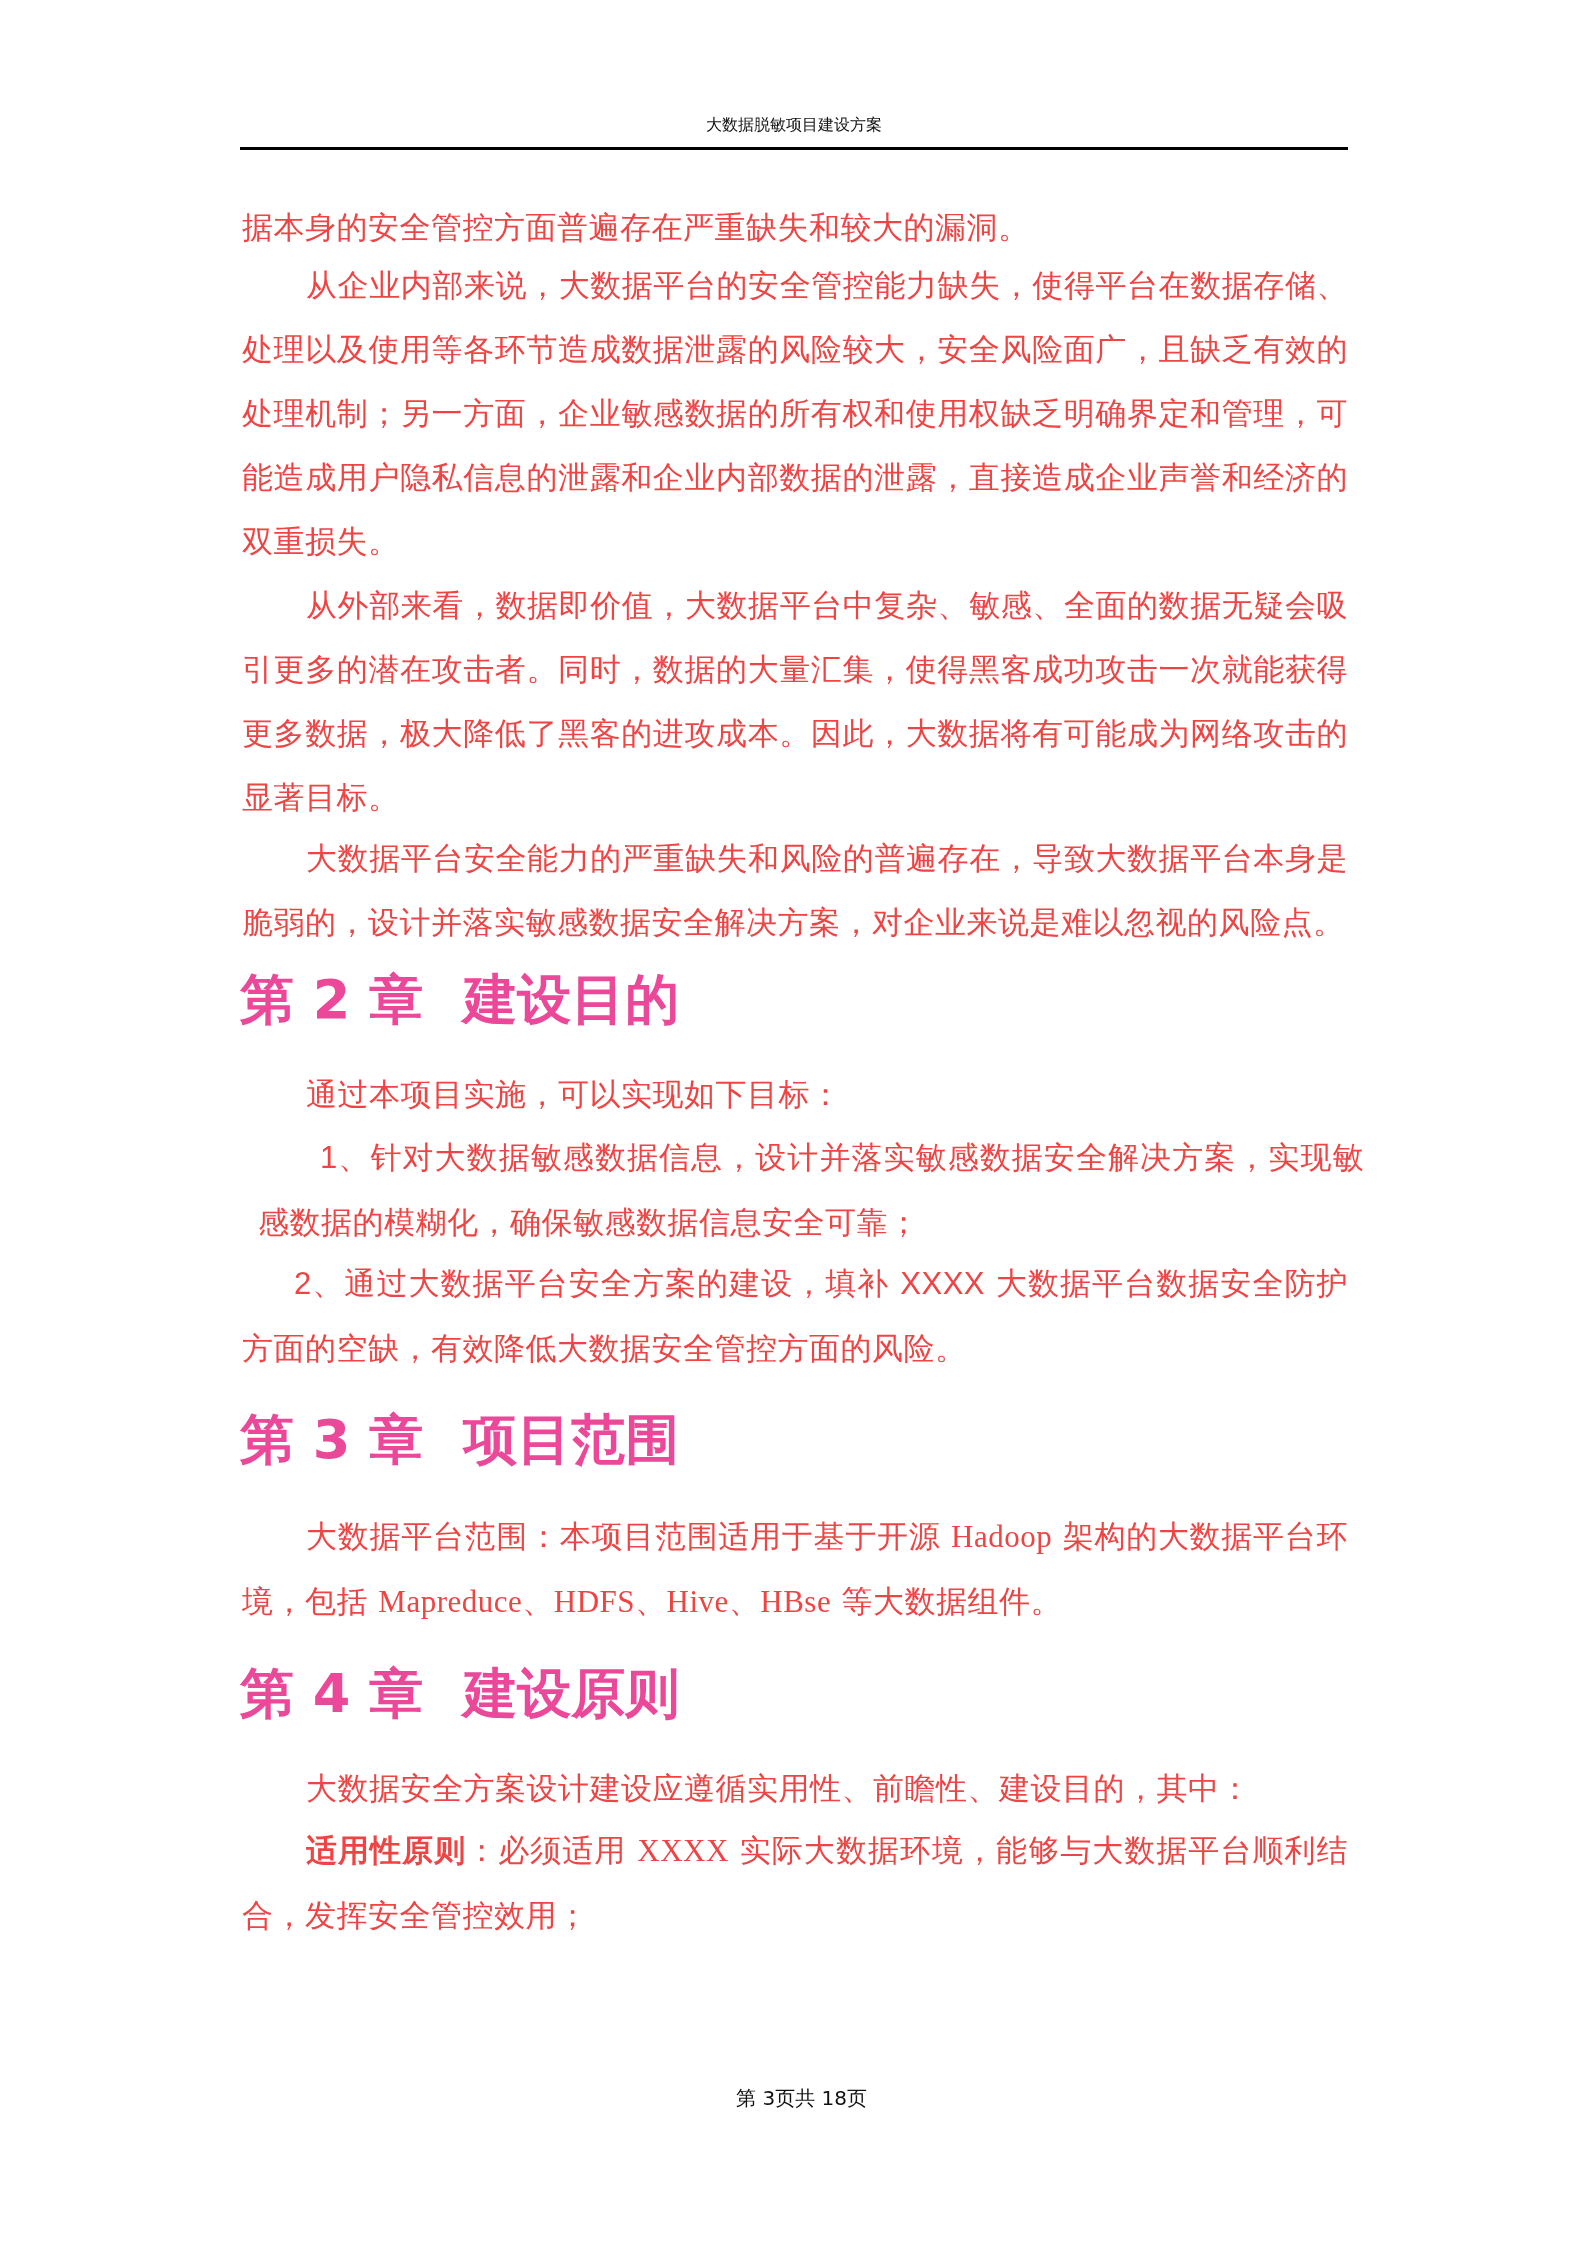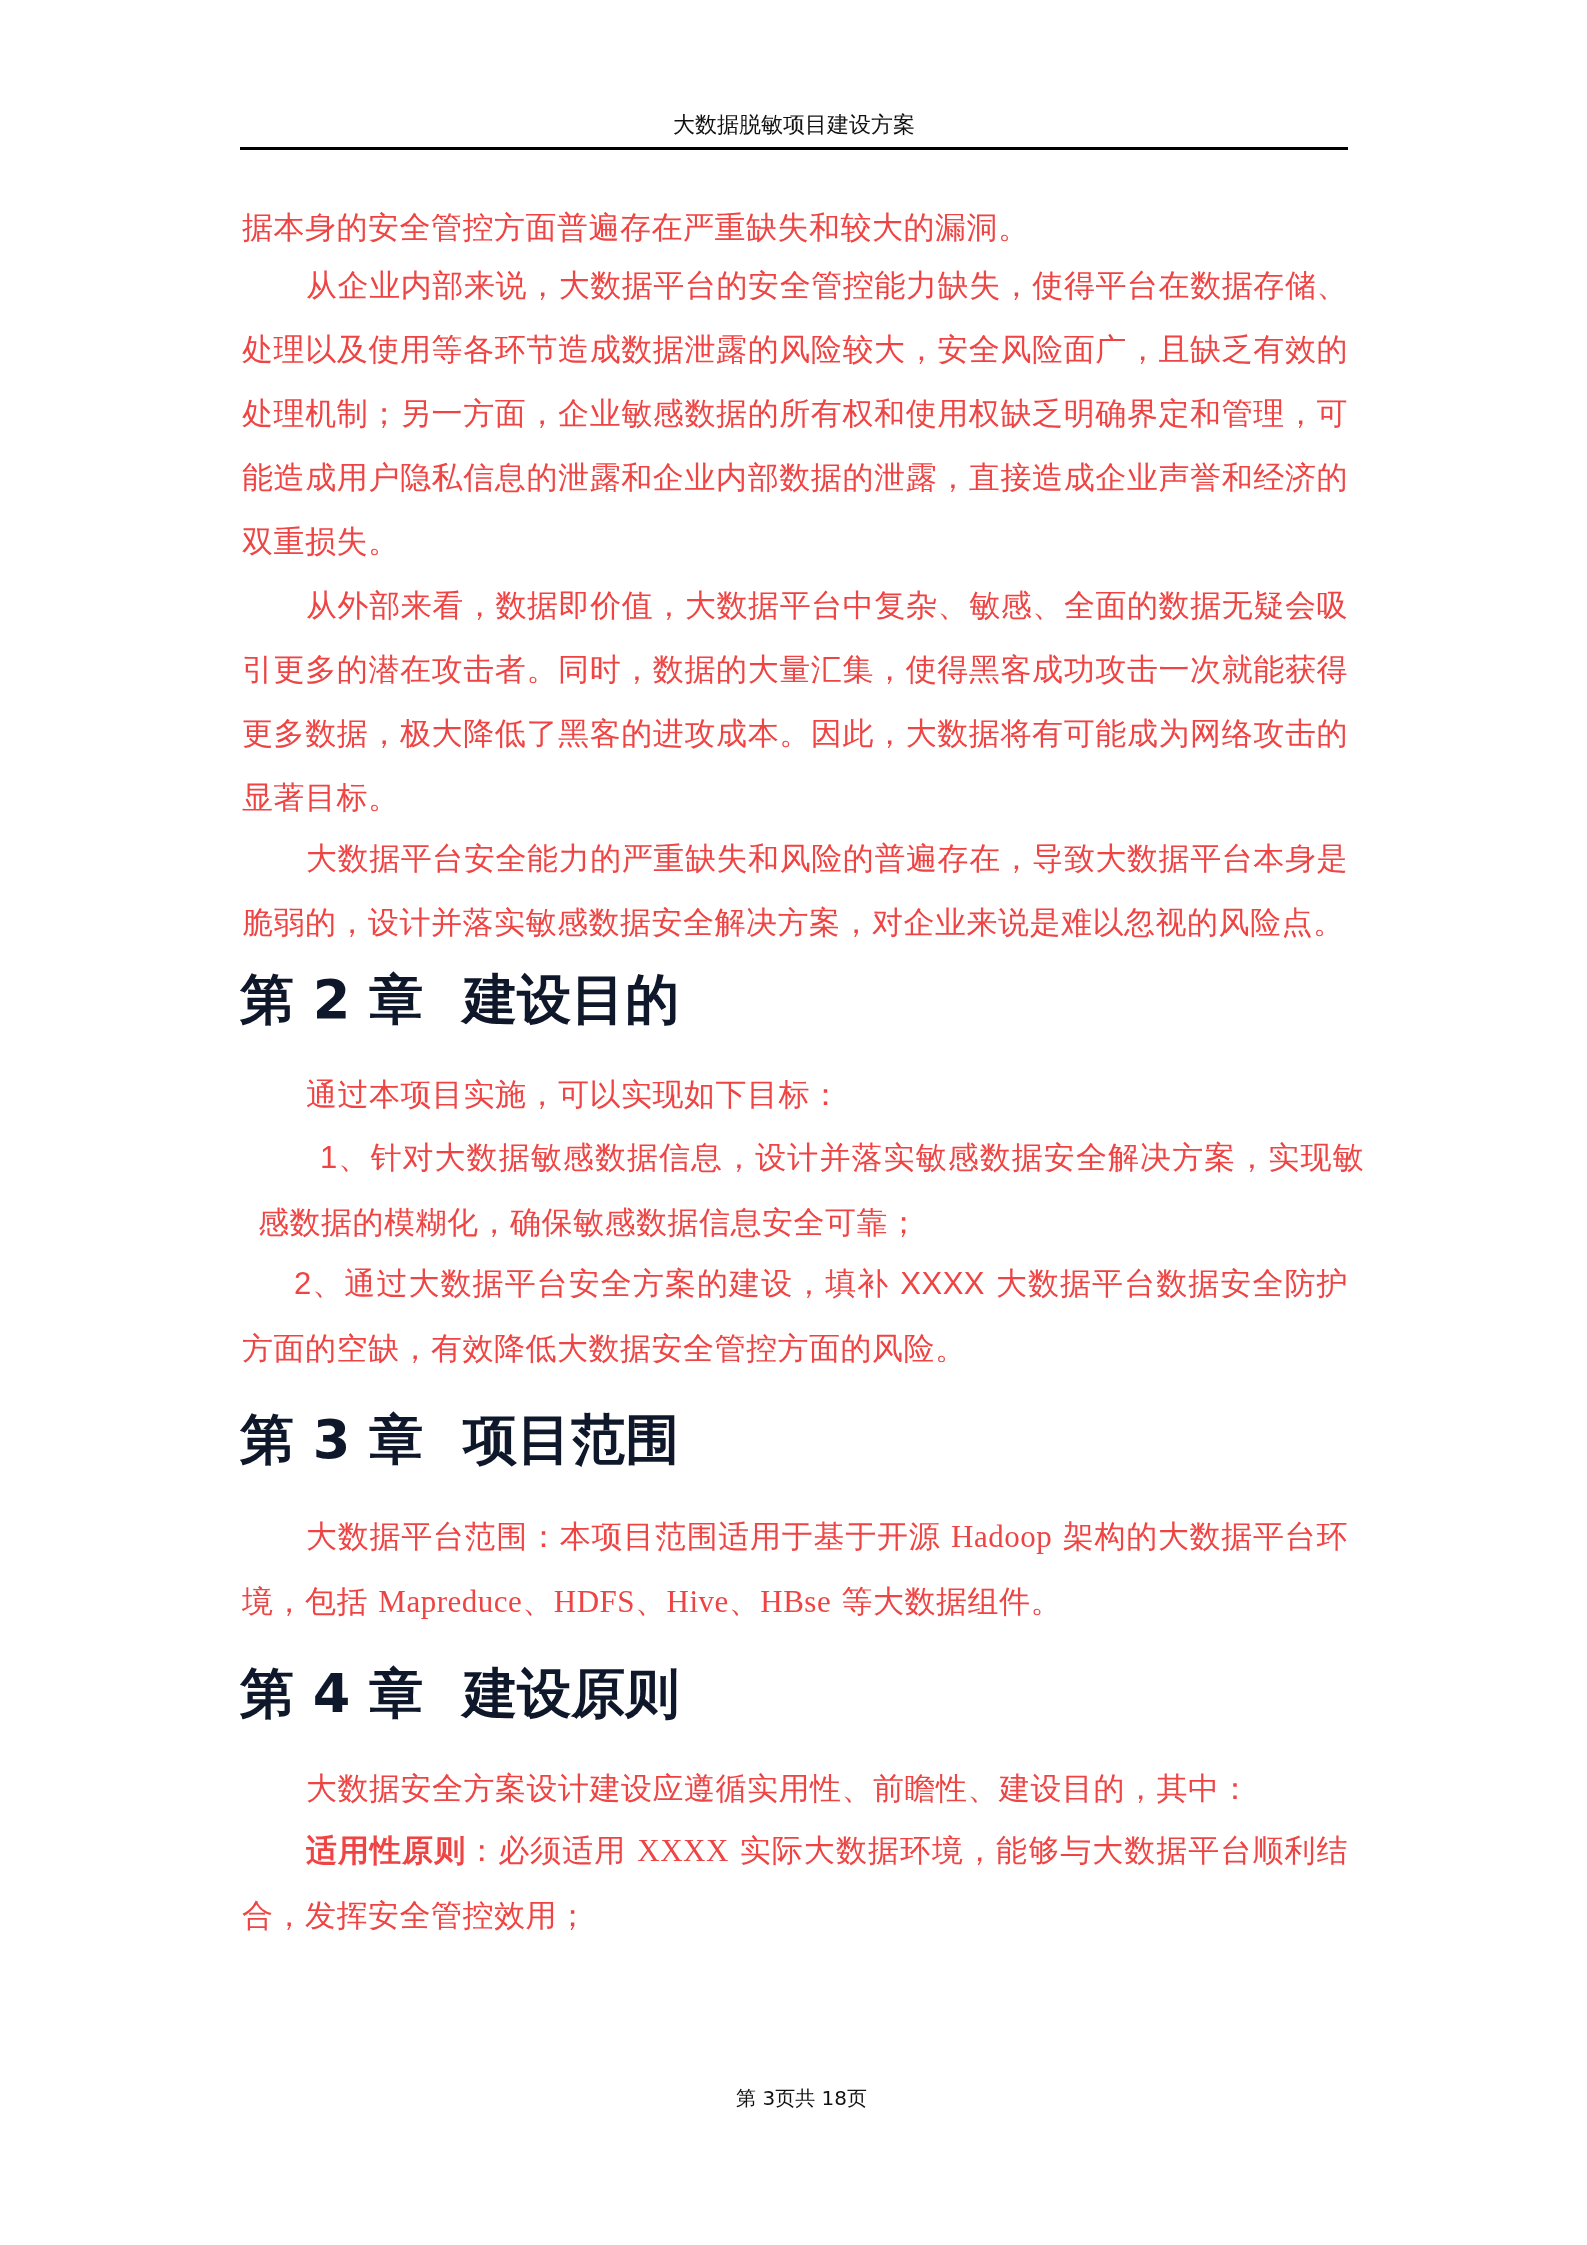--- a/index.html
+++ b/index.html
@@ -1,37 +1,37 @@
 <!DOCTYPE html>
 <html><head>
 <meta charset="utf-8">
 <style>
   html, body { margin: 0; padding: 0; background: #ffffff; }
   body { width: 1587px; height: 2245px; position: relative; overflow: hidden; color: #000; }
   .page { position: absolute; left: 0; top: 0; width: 1587px; height: 2245px; background: #fff; }
   .header-title {
     position: absolute; left: 240px; width: 1108px; top: 110px; text-align: center;
-    font-family: "DejaVu Serif", "Liberation Serif", serif; font-size: 22px; line-height: 30px; color: #111;
+    font-family: "DejaVu Serif", "Liberation Serif", serif; font-size: 16px; line-height: 30px; color: #111;
   }
   .header-rule { position: absolute; left: 240px; width: 1108px; top: 147px; height: 3px; background: #000; }
   .block {
     position: absolute; left: 242px; width: 1106px;
     font-family: "DejaVu Serif", "Liberation Serif", serif; font-size: 31px; line-height: 64px;
     text-align: justify; text-justify: inter-character; color: #ef4444;
     letter-spacing: 0.5px;
   }
   .indent { text-indent: 64px; }
   .indent-num { text-indent: 62px; }
   .indent-num2 { text-indent: 52px; }
   .latin { font-family: "Liberation Serif", serif; margin-top: 37px; }
   .sans-num { font-family: "Liberation Sans", sans-serif; }
   .bold { font-weight: bold; font-family: "DejaVu Sans", "Liberation Sans", sans-serif; }
   .chapter {
     position: absolute; left: 240px; font-family: "DejaVu Sans", "Liberation Sans", sans-serif;
-    font-weight: bold; font-size: 54px; line-height: 64px; color: #0f172a; white-space: nowrap;
+    font-weight: bold; font-size: 54px; line-height: 64px; color: #ec4899; white-space: nowrap;
   }
   .chapter .ch-gap { display: inline-block; width: 40px; }
   .footer {
     position: absolute; left: 0; width: 1587px; top: 2084px; text-align: center;
     font-family: "DejaVu Sans", "Liberation Sans", sans-serif; font-size: 20px; line-height: 28px; color: #111; padding-left: 8px;
   }
 </style>
 </head>
 <body>
 

